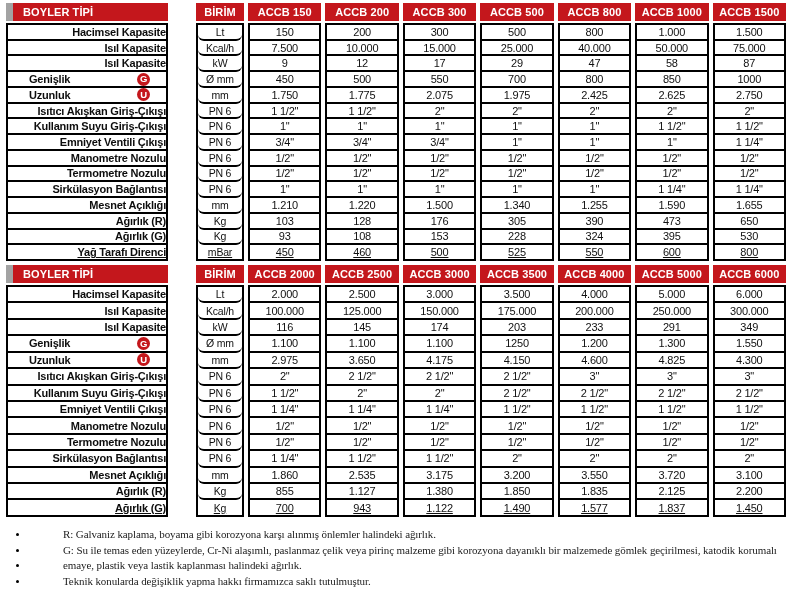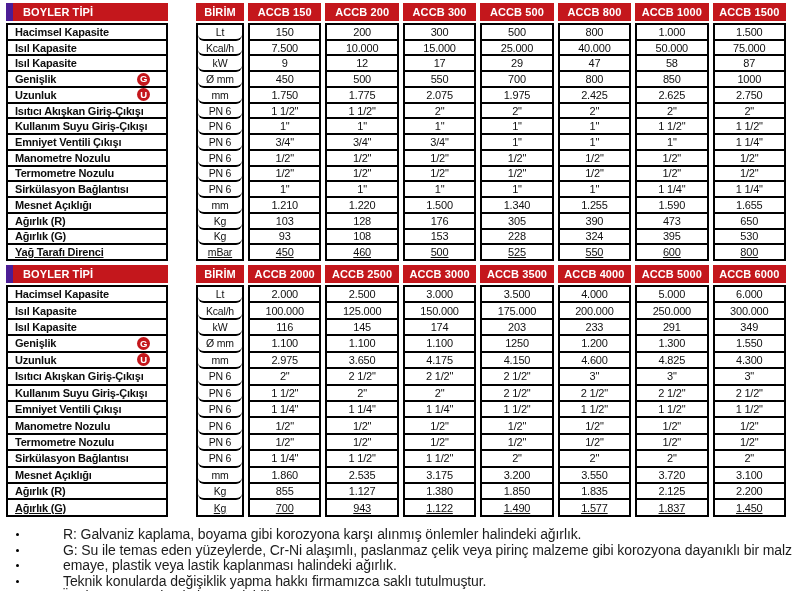--- a/index.html
+++ b/index.html
@@ -23,41 +23,41 @@
   .hcell {
     height: 18px; flex: none;
     background: #C4171C; color: #ffffff;
     font-weight: bold; font-size: 11px; letter-spacing: 0.1px;
     display: flex; align-items: center; justify-content: center;
     margin-bottom: 2px;
     white-space: nowrap;
   }
   .label-col .hcell {
     justify-content: flex-start; padding-left: 10px;
-    border-left: 7px solid #4c1d95;
+    border-left: 7px solid #a3a3a3;
   }
 
   .cbody {
     flex: 1;
     border: 2px solid #000000;
     display: flex; flex-direction: column;
     background: #ffffff;
     min-height: 0;
   }
   .cell {
     flex: 1; min-height: 0;
     display: flex; align-items: center; justify-content: center;
     font-size: 11px; color: #101010;
     border-bottom: 2px solid #000000;
     white-space: nowrap; overflow: hidden;
     letter-spacing: -0.2px;
   }
   .cell:last-child { border-bottom: none; text-decoration: underline; }
   .label-cell {
-    justify-content: flex-start; padding-left: 7px;
+    justify-content: flex-end; padding-left: 21px;
     font-weight: bold; color: #0d0d0d;
   }
   .unit-cell { font-size: 10.5px; border-radius: 6px; }
   .val-cell  { font-weight: normal; }
 
   .badge {
     margin-left: auto; margin-right: 16px;
     width: 13px; height: 13px; flex: none;
     border-radius: 50%;
     background: #C4171C; color: #ffffff;
@@ -68,23 +68,24 @@
 
   .notes { padding: 7px 0 0 10px; }
   .note  { display: flex; align-items: flex-start; margin-bottom: 2.6px; }
   .note .bullet {
     width: 3px; height: 3px; flex: none;
     background: #000000; border-radius: 50%;
     margin-top: 5px;
   }
   .note .note-text {
     margin-left: 44px;
-    font-size: 14px; line-height: 13px;
+    font-size: 11px; line-height: 13px;
     color: #1c1c1c; letter-spacing: -0.1px;
     white-space: nowrap;
+    font-family: Liberation Serif, serif;
   }
 </style>
 </head>
 <body>
 
 <div class="page">
   <div class="spec-section s1">
       <div class="col label-col">
         <div class="hcell">BOYLER TİPİ</div>
         <div class="cbody">

